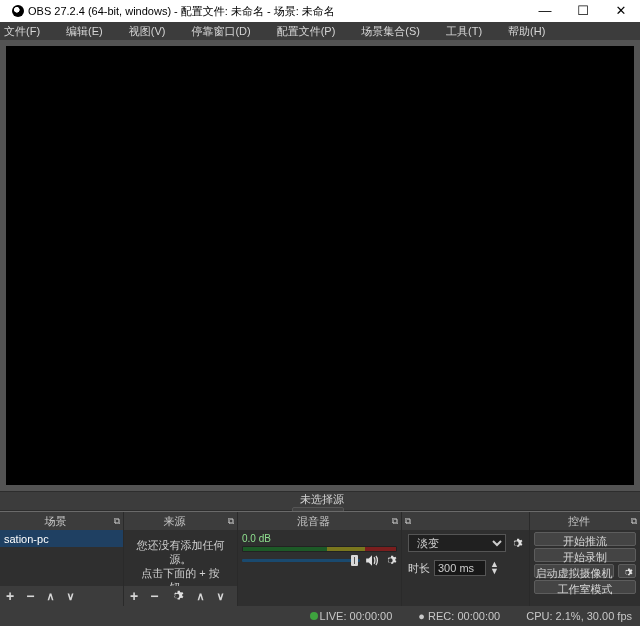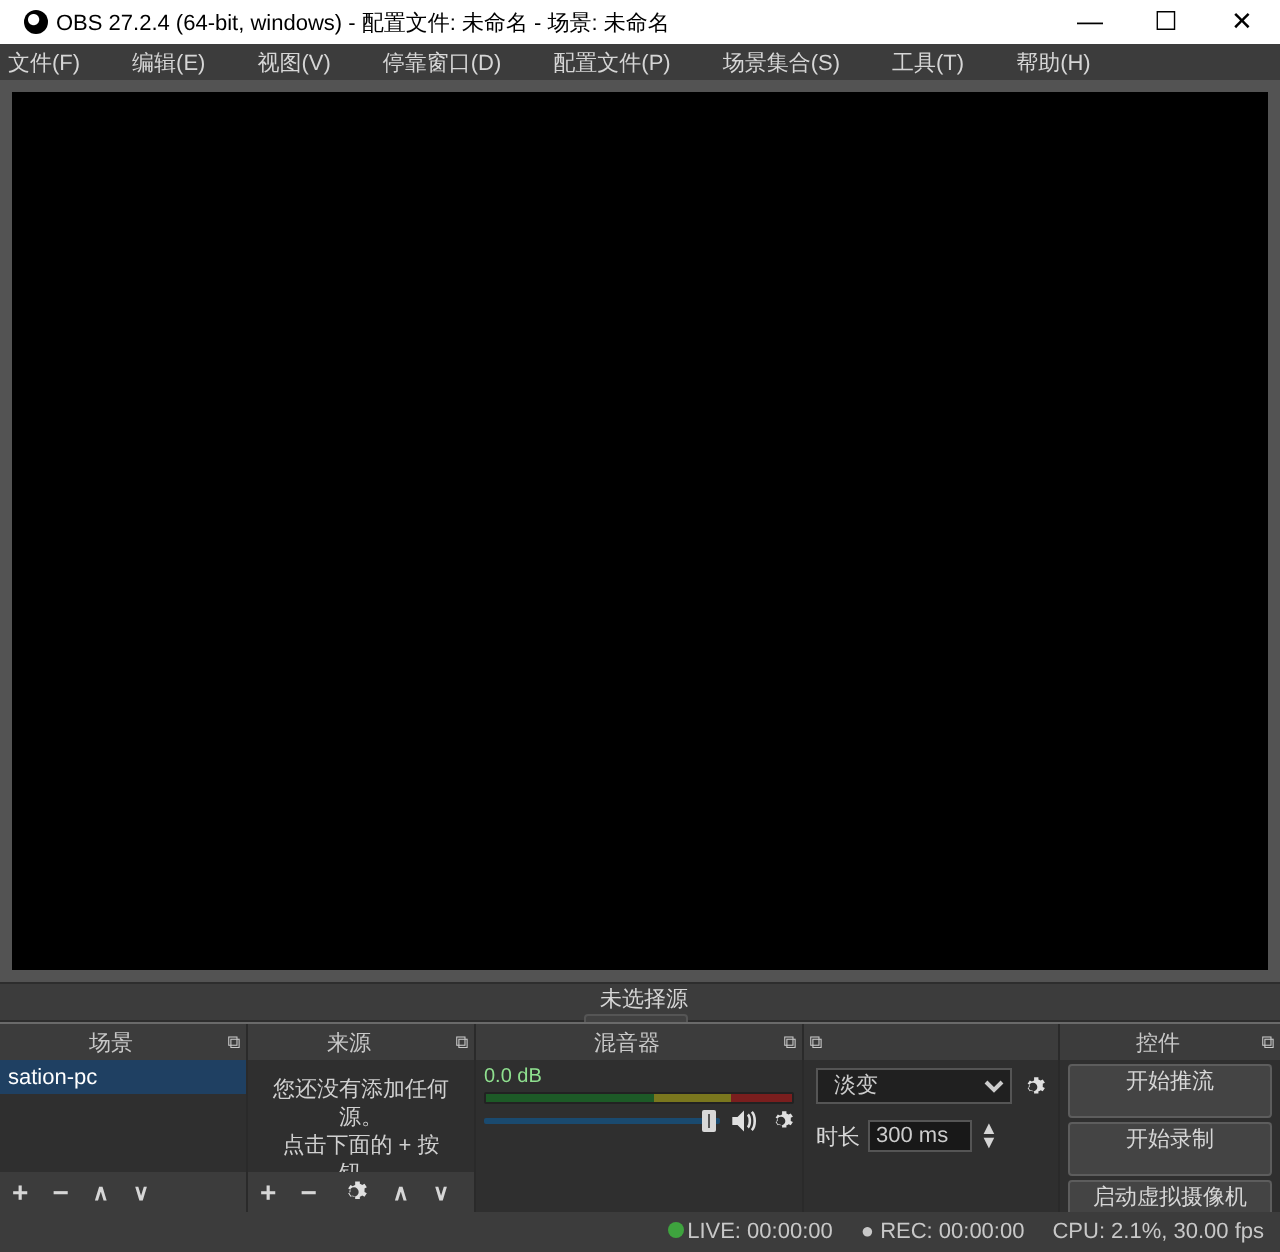--- a/index.html
+++ b/index.html
@@ -33,22 +33,22 @@
   .meter{height:6px;background:linear-gradient(to right,#2e8b3e 0%,#2e8b3e 55%,#c8c130 55%,#c8c130 80%,#c83030 80%,#c83030 100%);border:1px solid #222;border-radius:1px;margin:2px 0;}
   .meter.dim{background:linear-gradient(to right,#1d5a27 0%,#1d5a27 55%,#7a771e 55%,#7a771e 80%,#7a1e1e 80%,#7a1e1e 100%);}
   .slrow{display:flex;align-items:center;gap:4px;}
   .slider{flex:1;height:3px;background:#1a4a6f;position:relative;border-radius:1px;}
   .thumb{position:absolute;right:12%;top:-4px;width:7px;height:11px;background:#d8d8d8;border-radius:1px;}
   .thumb::after{content:"";position:absolute;left:3px;top:2px;width:1px;height:7px;background:#555;}
   .spk{fill:#e0e0e0;}
   .gear{fill:#e0e0e0;}
   .trrow{display:flex;align-items:center;padding:4px 6px;gap:4px;}
   .sel{flex:1;height:18px;background:#202020;border:1px solid #555;color:#ccc;padding:0 4px;}
-  .ctrlbtn{height:27px;margin:1px 4px;background:#444;border:1px solid #5d5d5d;border-radius:2px;text-align:center;line-height:16px;}
-  .statusbar{height:20px;background:#3c3c3c;display:flex;align-items:center;justify-content:flex-end;padding:0 8px;gap:14px;color:#c8c8c8;}
+  .ctrlbtn{height:14px;margin:1px 4px;background:#444;border:1px solid #5d5d5d;border-radius:2px;text-align:center;line-height:16px;}
+  .statusbar{height:20px;background:#3c3c3c;display:flex;align-items:center;justify-content:flex-end;padding:0 8px;gap:26px;color:#c8c8c8;}
   .dot{width:8px;height:8px;border-radius:50%;background:#3ea33e;display:inline-block;margin-right:2px;}
   .numin{width:52px;height:16px;background:#181818;border:1px solid #555;color:#ccc;padding:0 3px;}
 </style>
 </head>
 <body>
 
 <div class="titlebar">
   <div class="ico"></div>
   <div class="title">OBS 27.2.4 (64-bit, windows) - 配置文件: 未命名 - 场景: 未命名</div>
   <div class="winbtn">—</div>
@@ -182,21 +182,21 @@
         <div class="ptitle">控件</div>
         <div class="pop">⧉</div>
       </div>
     <div class="pbody" style="display:flex;flex-direction:column;padding-top:1px;">
       <div style="display:flex;">
         <div class="ctrlbtn" style="flex:1">开始推流</div>
       </div>
       <div style="display:flex;">
         <div class="ctrlbtn" style="flex:1">开始录制</div>
       </div>
-      <div style="display:flex;flex-direction:column;">
+      <div style="display:flex;">
         <div class="ctrlbtn" style="flex:1">启动虚拟摄像机</div>
         <div class="ctrlbtn" style="width:18px;margin-left:0">
             <svg width="11" height="11" viewBox="0 0 24 24" class="gear" style="margin:2px auto">
               <path d="M12 8a4 4 0 1 0 0 8 4 4 0 0 0 0-8zm9 4l2 1-2 3-2-1a7 7 0 0 1-2 1v2h-4v-2a7 7 0 0 1-2-1l-2 1-2-3 2-1a7 7 0 0 1 0-2l-2-1 2-3 2 1a7 7 0 0 1 2-1V3h4v2a7 7 0 0 1 2 1l2-1 2 3-2 1a7 7 0 0 1 0 2z"></path>
             </svg>
           </div>
       </div>
       <div style="display:flex;">
         <div class="ctrlbtn" style="flex:1">工作室模式</div>
       </div>

